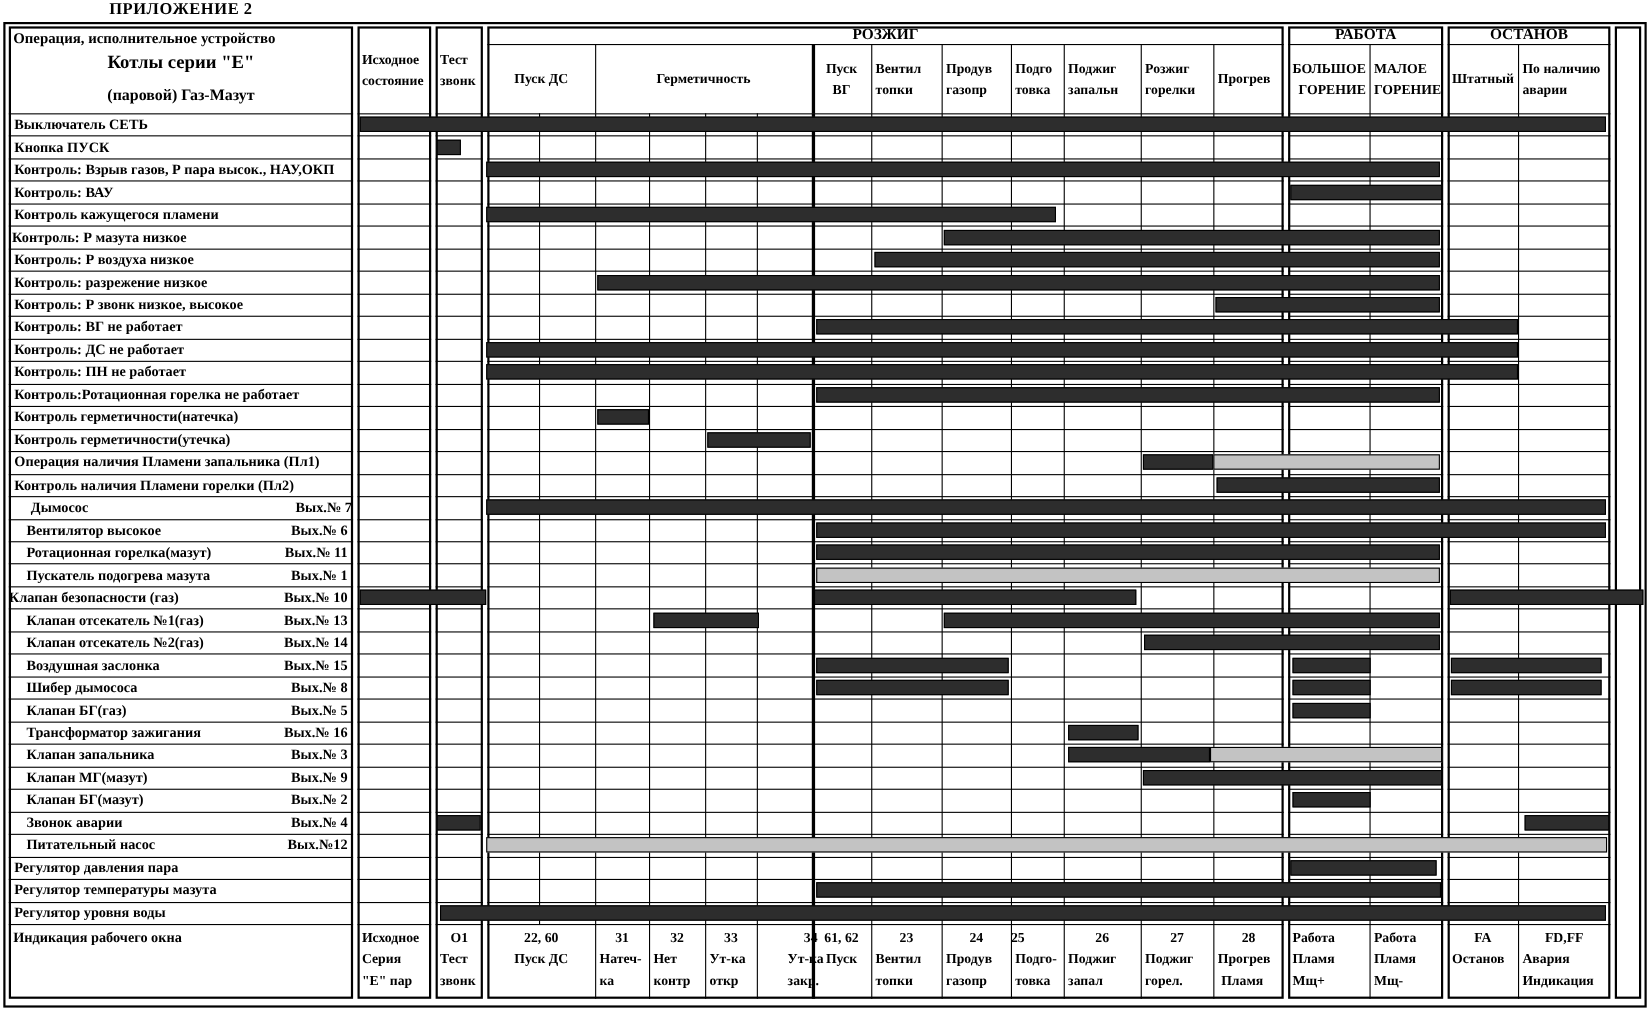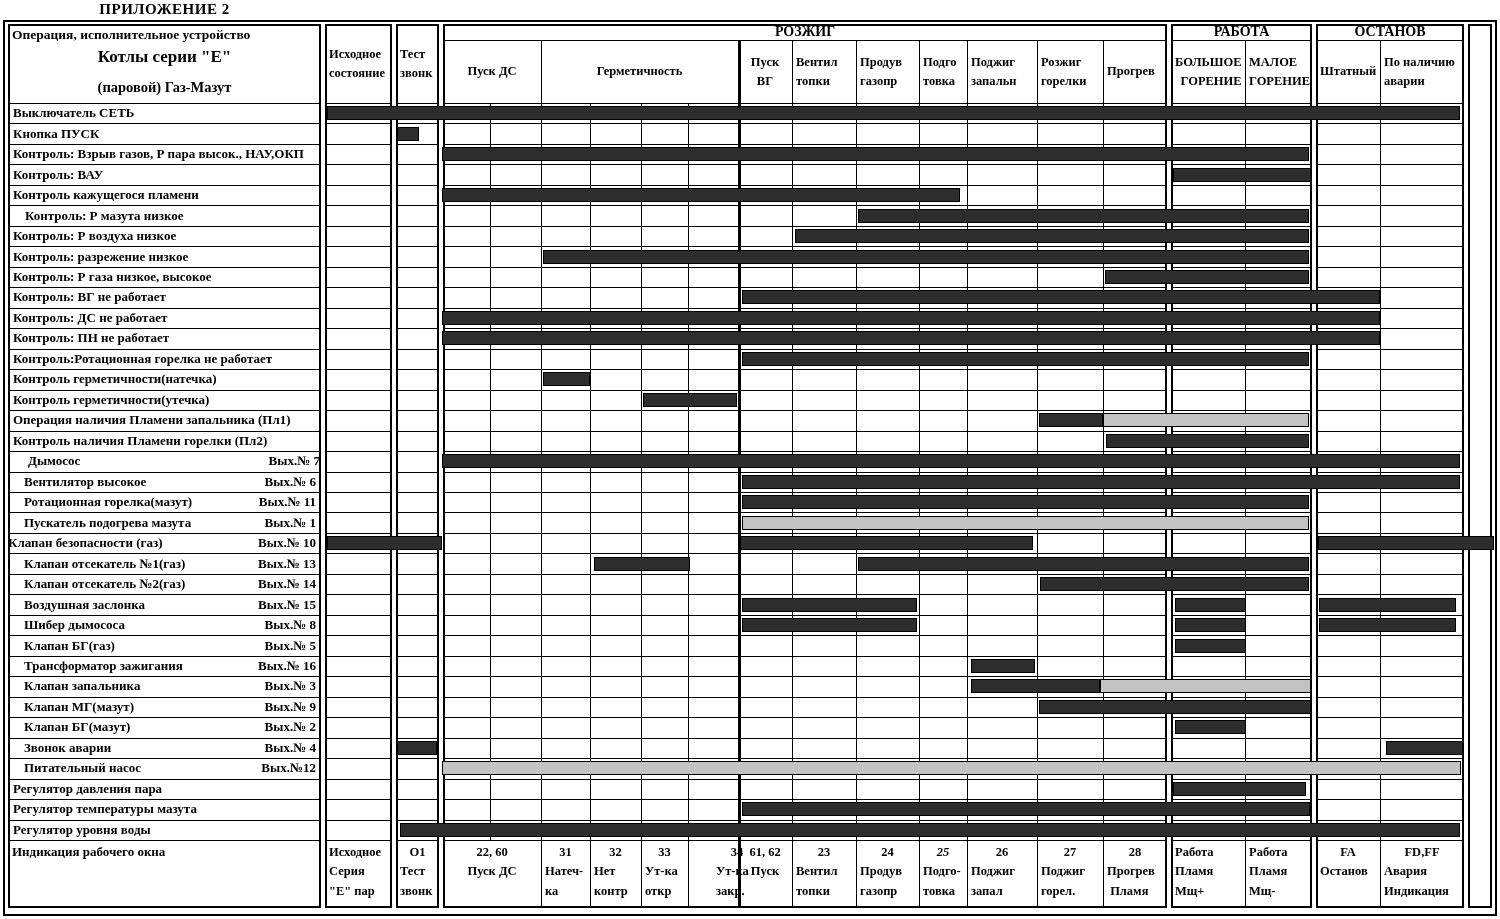--- a/index.html
+++ b/index.html
@@ -330,34 +330,34 @@
       </div>
       <div style="position: absolute; box-sizing: border-box; left: 442px; top: 147.181px; width: 867px; height: 14px; background: rgb(45, 45, 45); border: 1.5px solid rgb(0, 0, 0); z-index: 3;"></div>
       <div style="position: absolute; box-sizing: border-box; left: 8px; top: 164.417px; width: 313px; height: 20.4722px; display: flex; align-items: center; justify-content: space-between; padding-left: 5px; padding-right: 5px; font-size: 13px; white-space: nowrap; overflow: hidden; z-index: 2;">
         <span>Контроль: ВАУ</span>
       </div>
       <div style="position: absolute; box-sizing: border-box; left: 1173px; top: 167.653px; width: 138px; height: 14px; background: rgb(45, 45, 45); border: 1.5px solid rgb(0, 0, 0); z-index: 3;"></div>
       <div style="position: absolute; box-sizing: border-box; left: 8px; top: 184.889px; width: 313px; height: 20.4722px; display: flex; align-items: center; justify-content: space-between; padding-left: 5px; padding-right: 5px; font-size: 13px; white-space: nowrap; overflow: hidden; z-index: 2;">
         <span>Контроль кажущегося пламени</span>
       </div>
       <div style="position: absolute; box-sizing: border-box; left: 442px; top: 188.125px; width: 518px; height: 14px; background: rgb(45, 45, 45); border: 1.5px solid rgb(0, 0, 0); z-index: 3;"></div>
-      <div style="position: absolute; box-sizing: border-box; left: 8px; top: 205.361px; width: 313px; height: 20.4722px; display: flex; align-items: center; justify-content: space-between; padding-left: 17px; padding-right: 5px; font-size: 13px; white-space: nowrap; overflow: hidden; z-index: 2;">
+      <div style="position: absolute; box-sizing: border-box; left: 8px; top: 205.361px; width: 313px; height: 20.4722px; display: flex; align-items: center; justify-content: space-between; padding-left: 3px; padding-right: 5px; font-size: 13px; white-space: nowrap; overflow: hidden; z-index: 2;">
         <span>Контроль:  Р мазута низкое</span>
       </div>
       <div style="position: absolute; box-sizing: border-box; left: 858px; top: 208.597px; width: 451px; height: 14px; background: rgb(45, 45, 45); border: 1.5px solid rgb(0, 0, 0); z-index: 3;"></div>
       <div style="position: absolute; box-sizing: border-box; left: 8px; top: 225.833px; width: 313px; height: 20.4722px; display: flex; align-items: center; justify-content: space-between; padding-left: 5px; padding-right: 5px; font-size: 13px; white-space: nowrap; overflow: hidden; z-index: 2;">
         <span>Контроль: Р воздуха низкое</span>
       </div>
       <div style="position: absolute; box-sizing: border-box; left: 795px; top: 229.069px; width: 514px; height: 14px; background: rgb(45, 45, 45); border: 1.5px solid rgb(0, 0, 0); z-index: 3;"></div>
       <div style="position: absolute; box-sizing: border-box; left: 8px; top: 246.306px; width: 313px; height: 20.4722px; display: flex; align-items: center; justify-content: space-between; padding-left: 5px; padding-right: 5px; font-size: 13px; white-space: nowrap; overflow: hidden; z-index: 2;">
         <span>Контроль:  разрежение низкое</span>
       </div>
       <div style="position: absolute; box-sizing: border-box; left: 543px; top: 249.542px; width: 766px; height: 14px; background: rgb(45, 45, 45); border: 1.5px solid rgb(0, 0, 0); z-index: 3;"></div>
       <div style="position: absolute; box-sizing: border-box; left: 8px; top: 266.778px; width: 313px; height: 20.4722px; display: flex; align-items: center; justify-content: space-between; padding-left: 5px; padding-right: 5px; font-size: 13px; white-space: nowrap; overflow: hidden; z-index: 2;">
-        <span>Контроль: Р газа низкое, высокое</span>
+        <span>Контроль: Р звонк низкое, высокое</span>
       </div>
       <div style="position: absolute; box-sizing: border-box; left: 1105px; top: 270.014px; width: 204px; height: 14px; background: rgb(45, 45, 45); border: 1.5px solid rgb(0, 0, 0); z-index: 3;"></div>
       <div style="position: absolute; box-sizing: border-box; left: 8px; top: 287.25px; width: 313px; height: 20.4722px; display: flex; align-items: center; justify-content: space-between; padding-left: 5px; padding-right: 5px; font-size: 13px; white-space: nowrap; overflow: hidden; z-index: 2;">
         <span>Контроль: ВГ не работает</span>
       </div>
       <div style="position: absolute; box-sizing: border-box; left: 742px; top: 290.486px; width: 638px; height: 14px; background: rgb(45, 45, 45); border: 1.5px solid rgb(0, 0, 0); z-index: 3;"></div>
       <div style="position: absolute; box-sizing: border-box; left: 8px; top: 307.722px; width: 313px; height: 20.4722px; display: flex; align-items: center; justify-content: space-between; padding-left: 5px; padding-right: 5px; font-size: 13px; white-space: nowrap; overflow: hidden; z-index: 2;">
         <span>Контроль: ДС не работает</span>
       </div>
       <div style="position: absolute; box-sizing: border-box; left: 442px; top: 310.958px; width: 938px; height: 14px; background: rgb(45, 45, 45); border: 1.5px solid rgb(0, 0, 0); z-index: 3;"></div>
@@ -529,21 +529,21 @@
         <div style="text-align: center; white-space: pre-line;">23</div>
         <div style="padding-left: 4px; white-space: pre-wrap;">Вентил
 топки</div>
       </div>
       <div style="position: absolute; box-sizing: border-box; left: 856px; top: 843px; width: 63px; height: 62px; font-size: 12.5px; line-height: 1.55; z-index: 2; overflow: hidden;">
         <div style="text-align: center; white-space: pre-line;">24</div>
         <div style="padding-left: 4px; white-space: pre-wrap;">Продув
 газопр</div>
       </div>
       <div style="position: absolute; box-sizing: border-box; left: 919px; top: 843px; width: 48px; height: 62px; font-size: 12.5px; line-height: 1.55; z-index: 2; overflow: hidden;">
-        <div style="text-align: center; white-space: pre-line; font-style: italic;">25</div>
+        <div style="white-space: pre-line;">25</div>
         <div style="padding-left: 4px; white-space: pre-wrap;">Подго-
 товка</div>
       </div>
       <div style="position: absolute; box-sizing: border-box; left: 967px; top: 843px; width: 70px; height: 62px; font-size: 12.5px; line-height: 1.55; z-index: 2; overflow: hidden;">
         <div style="text-align: center; white-space: pre-line;">26</div>
         <div style="padding-left: 4px; white-space: pre-wrap;">Поджиг
 запал
  Пламя</div>
       </div>
       <div style="position: absolute; box-sizing: border-box; left: 1037px; top: 843px; width: 66px; height: 62px; font-size: 12.5px; line-height: 1.55; z-index: 2; overflow: hidden;">

